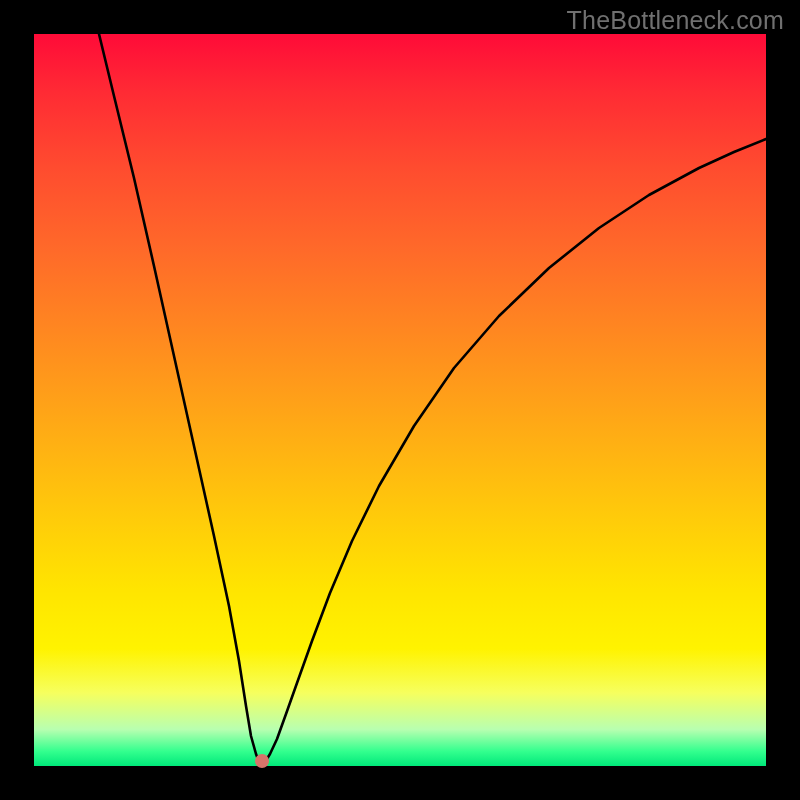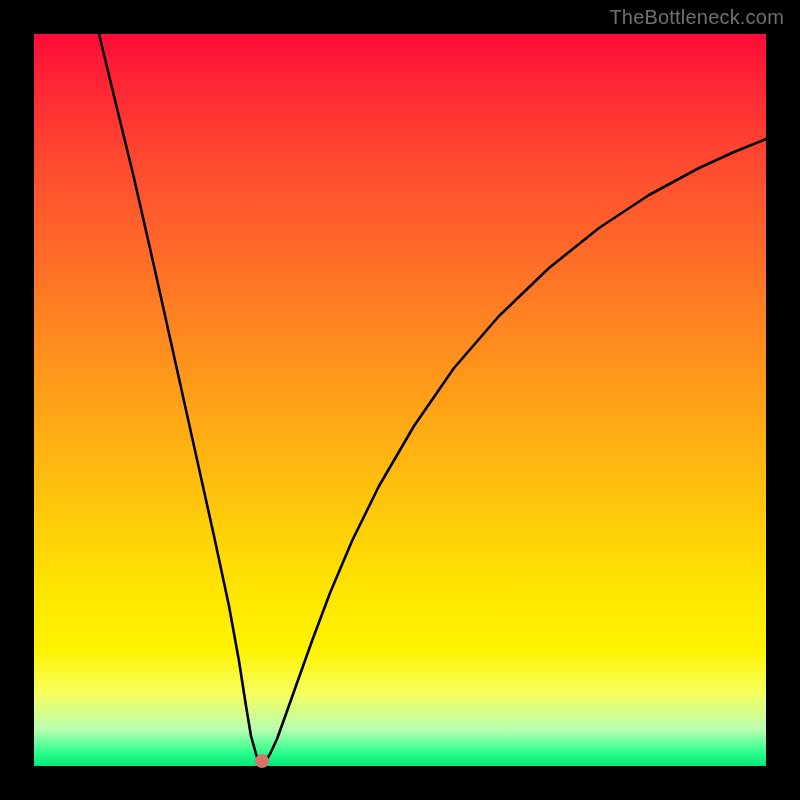--- a/index.html
+++ b/index.html
@@ -45,21 +45,21 @@
     width: 14px;
     height: 14px;
     border-radius: 50%;
     background: #d6746a;
     transform: translate(-50%, -50%);
   }
   .watermark {
     position: absolute;
     top: 6px;
     right: 16px;
-    font-size: 20px;
+    font-size: 25px;
     letter-spacing: 0.2px;
     color: #707070;
     font-weight: 400;
     user-select: none;
   }
 </style>
 </head>
 <body>
 
 <div class="frame">

